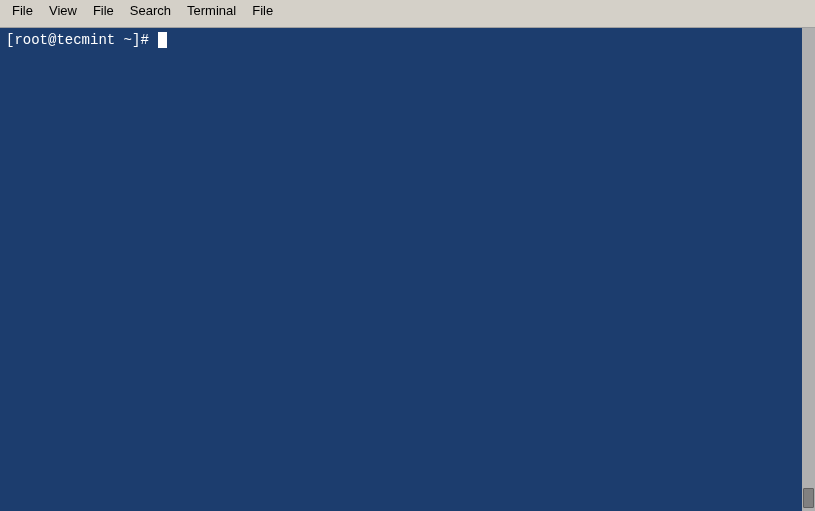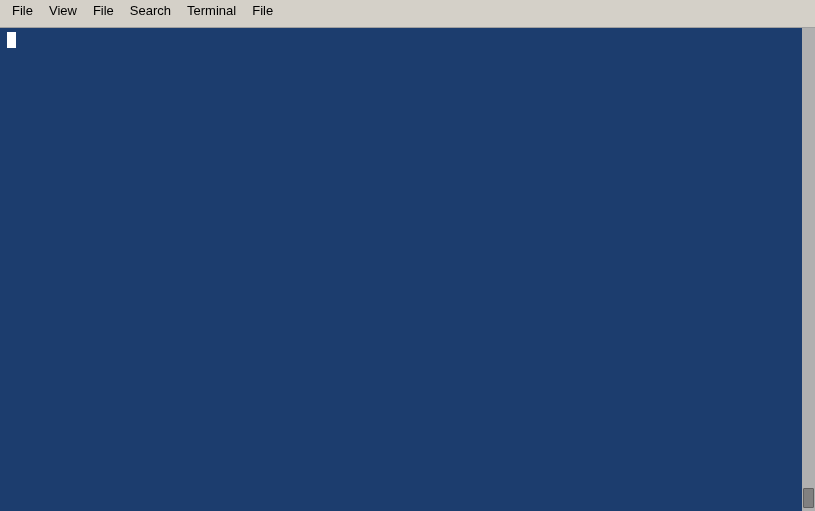--- a/index.html
+++ b/index.html
@@ -96,18 +96,19 @@
   <div class="menu-item">File</div>
   <div class="menu-item">View</div>
   <div class="menu-item">File</div>
   <div class="menu-item">Search</div>
   <div class="menu-item">Terminal</div>
   <div class="menu-item">File</div>
 </div>
 
 <div class="terminal-area">
   <div class="prompt-line">
+    <span class="prompt-text">[root@tecmint ~]# </span>
     <span class="cursor"></span>
   </div>
   <div class="scrollbar">
     <div class="scrollbar-thumb"></div>
   </div>
 </div>
 
 </body></html>

